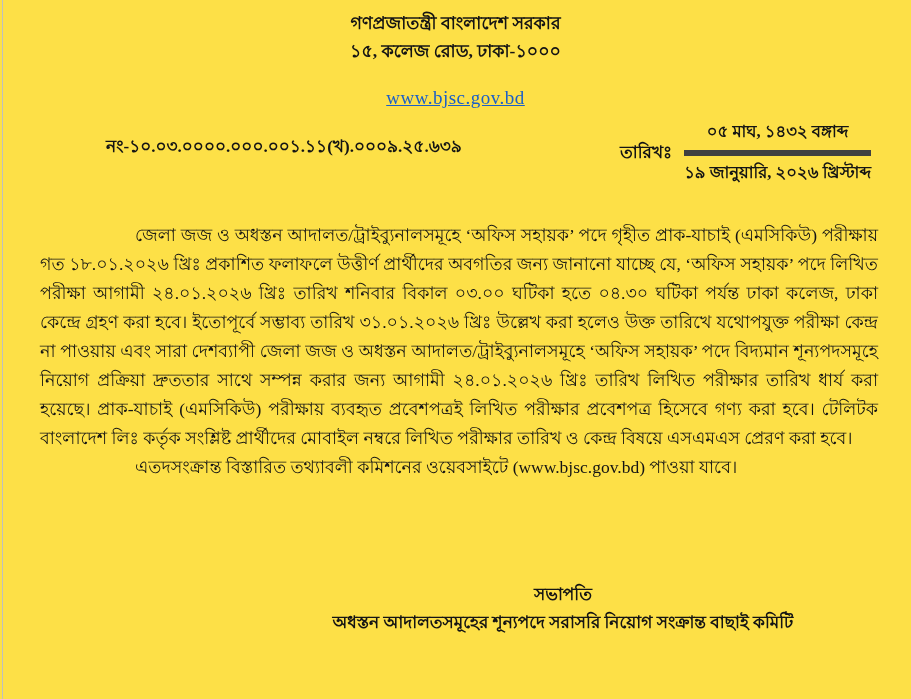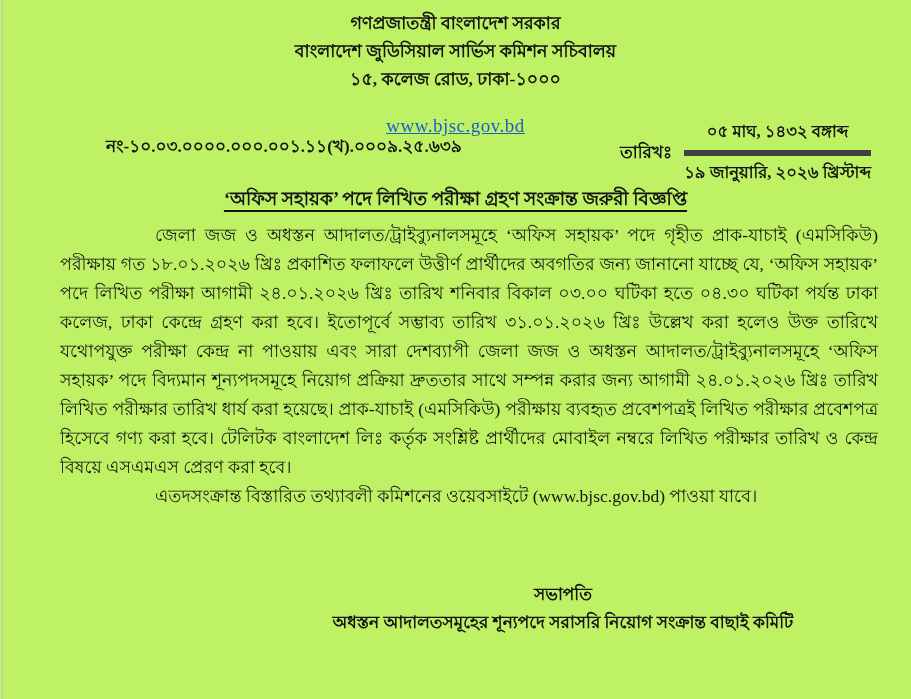--- a/index.html
+++ b/index.html
@@ -1,21 +1,21 @@
 <!DOCTYPE html>
 <html><head>
 <meta charset="utf-8">
 <style>
   * { box-sizing: border-box; }
   html, body { margin: 0; padding: 0; background: #ffffff; }
   .page {
     position: relative;
     width: 911px;
     height: 699px;
-    background: #bef264;
+    background: #fde047;
     overflow: hidden;
     color: #141414;
     font-family: "Liberation Serif", serif;
   }
   .edge-line {
     position: absolute;
     left: 2px; top: 0;
     width: 1px; height: 699px;
     background: #bfbfbf;
   }
@@ -91,21 +91,20 @@
   }
   
   .body-text {
     position: absolute;
     top: 221px;
     left: 40px;
     right: 33px;
     font-size: 17.5px;
     line-height: 29px;
     text-align: justify;
-    margin-left: 20px;
   }
   .body-text p {
     margin: 0;
     text-indent: 95px;
   }
   
   .signature-block {
     position: absolute;
     left: 283px;
     top: 581px;
@@ -118,39 +117,37 @@
   .signed-note { font-style: italic; font-weight: 500; }
 </style>
 </head>
 <body>
 
 <div class="page">
   <div class="edge-line"></div>
 
   <header class="letterhead">
     <div class="lh-line">গণপ্রজাতন্ত্রী বাংলাদেশ সরকার</div>
-    <div class="lh-line">বাংলাদেশ জুডিসিয়াল সার্ভিস কমিশন সচিবালয়</div>
     <div class="lh-line">১৫, কলেজ রোড, ঢাকা-১০০০</div>
     <div>
       <a class="website" style="color: rgb(26, 95, 200); margin-top: 21px;">www.bjsc.gov.bd</a>
     </div>
   </header>
 
   <div class="meta-row">
     <div class="memo-no">নং-১০.০৩.০০০০.০০০.০০১.১১(খ).০০০৯.২৫.৬৩৯</div>
     <div class="date-block">
       <span class="date-label">তারিখঃ</span>
       <span class="date-stack">
         <span class="date-top">০৫ মাঘ, ১৪৩২ বঙ্গাব্দ</span>
         <span class="date-bottom">১৯ জানুয়ারি, ২০২৬ খ্রিস্টাব্দ</span>
       </span>
     </div>
   </div>
 
-  <div class="notice-title">‘অফিস সহায়ক’ পদে লিখিত পরীক্ষা গ্রহণ সংক্রান্ত জরুরী বিজ্ঞপ্তি</div>
 
   <main class="body-text">
     <p>জেলা জজ ও অধস্তন আদালত/ট্রাইব্যুনালসমূহে ‘অফিস সহায়ক’ পদে গৃহীত প্রাক-যাচাই (এমসিকিউ) পরীক্ষায় গত ১৮.০১.২০২৬ খ্রিঃ প্রকাশিত ফলাফলে উত্তীর্ণ প্রার্থীদের অবগতির জন্য জানানো যাচ্ছে যে, ‘অফিস সহায়ক’ পদে লিখিত পরীক্ষা আগামী ২৪.০১.২০২৬ খ্রিঃ তারিখ শনিবার বিকাল ০৩.০০ ঘটিকা হতে ০৪.৩০ ঘটিকা পর্যন্ত ঢাকা কলেজ, ঢাকা কেন্দ্রে গ্রহণ করা হবে। ইতোপূর্বে সম্ভাব্য তারিখ ৩১.০১.২০২৬ খ্রিঃ উল্লেখ করা হলেও উক্ত তারিখে যথোপযুক্ত পরীক্ষা কেন্দ্র না পাওয়ায় এবং সারা দেশব্যাপী জেলা জজ ও অধস্তন আদালত/ট্রাইব্যুনালসমূহে ‘অফিস সহায়ক’ পদে বিদ্যমান শূন্যপদসমূহে নিয়োগ প্রক্রিয়া দ্রুততার সাথে সম্পন্ন করার জন্য আগামী ২৪.০১.২০২৬ খ্রিঃ তারিখ লিখিত পরীক্ষার তারিখ ধার্য করা হয়েছে। প্রাক-যাচাই (এমসিকিউ) পরীক্ষায় ব্যবহৃত প্রবেশপত্রই লিখিত পরীক্ষার প্রবেশপত্র হিসেবে গণ্য করা হবে। টেলিটক বাংলাদেশ লিঃ কর্তৃক সংশ্লিষ্ট প্রার্থীদের মোবাইল নম্বরে লিখিত পরীক্ষার তারিখ ও কেন্দ্র বিষয়ে এসএমএস প্রেরণ করা হবে।</p>
     <p>এতদসংক্রান্ত বিস্তারিত তথ্যাবলী কমিশনের ওয়েবসাইটে (www.bjsc.gov.bd) পাওয়া যাবে।</p>
   </main>
 
   <footer class="signature-block">
     <div>সভাপতি</div>
     <div>অধস্তন আদালতসমূহের শূন্যপদে সরাসরি নিয়োগ সংক্রান্ত বাছাই কমিটি</div>
   </footer>

